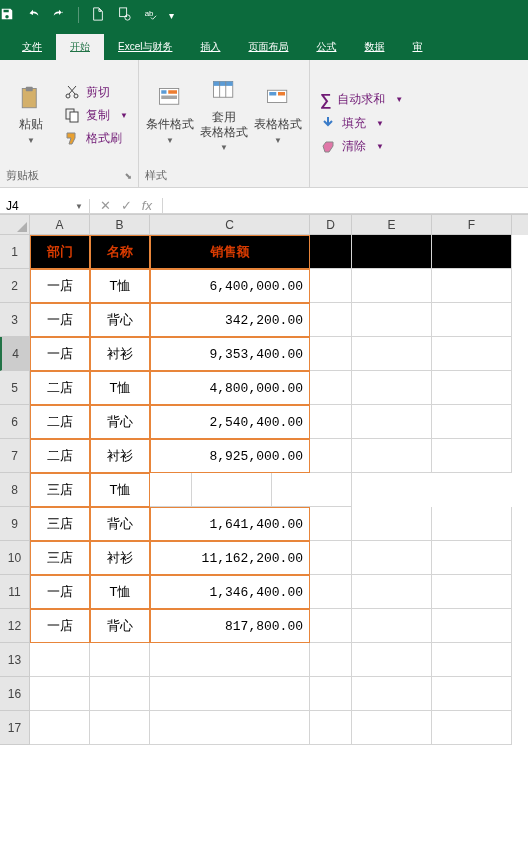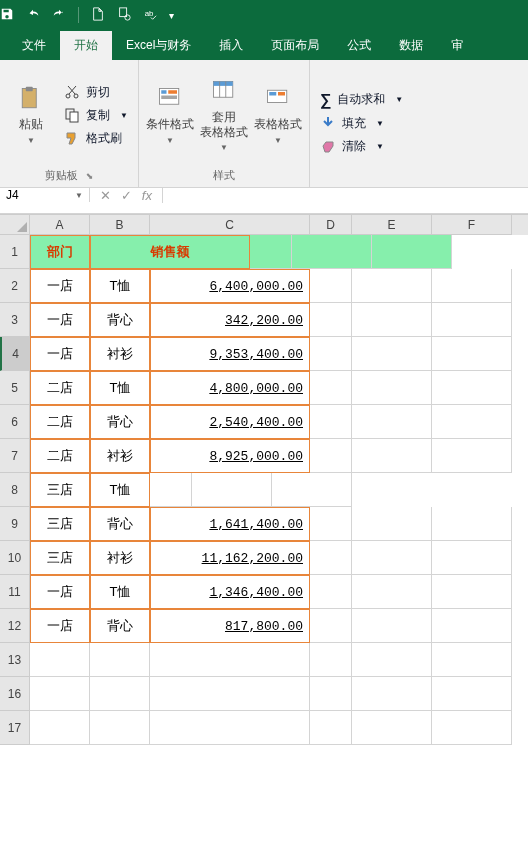--- a/index.html
+++ b/index.html
@@ -6,40 +6,40 @@
 body { background: #fff; width: 528px; height: 860px; overflow: hidden; font-size: 12px; }
 
 
 .qat { background: #0c6b3d; height: 30px; display: flex; align-items: center; padding: 0 0; gap: 12px; }
 .qat .icon { color: #fff; cursor: pointer; }
 .qat .sep { width: 1px; height: 16px; background: rgba(255,255,255,0.3); }
 .qat svg { width: 14px; height: 14px; fill: #fff; }
 
 
 .tabs { background: #0c6b3d; height: 30px; display: flex; align-items: flex-end; padding: 0 8px; }
-.tab { color: #fff; padding: 6px 14px; cursor: pointer; font-size: 12px; }
+.tab { color: #fff; padding: 6px 14px; cursor: pointer; font-size: 10px; text-decoration: underline; }
 .tab.active { background: #f1f1f1; color: #217346; }
 
 
 .ribbon { background: #f1f1f1; height: 128px; display: flex; border-bottom: 1px solid #d4d4d4; }
 .group { display: flex; flex-direction: column; justify-content: space-between; padding: 4px 6px 2px; border-right: 1px solid #d4d4d4; }
 .group-body { display: flex; gap: 4px; flex: 1; }
-.group-label { text-align: center; color: #666; font-size: 11px; padding: 2px 0; display: flex; align-items: center; justify-content: center; gap: 8px; }
+.group-label { text-align: center; color: #666; font-size: 11px; padding: 2px 0; display: flex; align-items: center; justify-content: space-between; gap: 8px; }
 
 .big-btn { display: flex; flex-direction: column; align-items: center; justify-content: center; width: 50px; cursor: pointer; gap: 4px; }
 .big-btn svg { width: 28px; height: 28px; }
 .big-btn .lbl { font-size: 12px; color: #444; text-align: center; line-height: 1.2; }
 .big-btn .caret { font-size: 8px; color: #666; }
 
 .small-btns { display: flex; flex-direction: column; gap: 2px; justify-content: center; }
-.small-btn { display: flex; align-items: center; gap: 6px; padding: 2px 4px; cursor: pointer; font-size: 12px; color: #0f172a; }
+.small-btn { display: flex; align-items: center; gap: 6px; padding: 2px 4px; cursor: pointer; font-size: 12px; color: #701a75; }
 .small-btn svg { width: 16px; height: 16px; }
 
 
-.fbar { height: 26px; display: flex; align-items: flex-start; border-bottom: 1px solid #d4d4d4; background: #fff; }
+.fbar { height: 26px; display: flex; align-items: flex-end; border-bottom: 1px solid #d4d4d4; background: #fff; }
 .namebox { width: 90px; border-right: 1px solid #d4d4d4; display: flex; align-items: center; padding: 0 6px; font-size: 12px; }
 .namebox .dd { margin-left: auto; color: #666; font-size: 8px; }
 .fb-btns { display: flex; align-items: center; gap: 10px; padding: 0 10px; border-right: 1px solid #d4d4d4; color: #999; }
 .fb-btns span { cursor: pointer; font-size: 13px; }
 .fb-input { flex: 1; padding: 0 6px; display: flex; align-items: center; }
 
 
 .grid { display: flex; flex-direction: column; }
 .col-headers { display: flex; background: #e6e6e6; border-top: 1px solid #ccc; }
 .corner { width: 30px; height: 20px; background: #e6e6e6; border-right: 1px solid #ccc; border-bottom: 1px solid #ccc; position: relative; }
@@ -47,24 +47,24 @@
 .ch { height: 20px; border-right: 1px solid #ccc; border-bottom: 1px solid #ccc; text-align: center; font-size: 12px; color: #444; display: flex; align-items: center; justify-content: center; cursor: pointer; }
 .cA { width: 60px; } .cB { width: 60px; } .cC { width: 160px; } .cD { width: 42px; } .cE { width: 80px; } .cF { width: 80px; }
 
 .row { display: flex; }
 .rh { width: 30px; height: 34px; background: #e6e6e6; border-right: 1px solid #ccc; border-bottom: 1px solid #ccc; display: flex; align-items: center; justify-content: center; font-size: 12px; color: #444; cursor: pointer; }
 .rh.sel { background: #ccc; border-left: 2px solid #217346; }
 .cell { height: 34px; border-right: 1px solid #d4d4d4; border-bottom: 1px solid #d4d4d4; display: flex; align-items: center; padding: 0 6px; font-size: 13px; }
 .hdr .cell.data { background: #fff; color: #d83b01; font-weight: bold; justify-content: center; border: 1px solid #e8853a; }
 .row .cell.data { border: 1px solid #e8853a; }
 .cell.ctr { justify-content: center; }
-.cell.num { justify-content: flex-end; font-family: "Courier New", monospace; text-decoration: underline; }
-
-
-.row.hdr .cell { background: #86efac; }
+.cell.num { justify-content: flex-end; font-family: "Courier New", monospace; }
+
+
+.row.hdr .cell { background: #000000; }
 </style>
 </head>
 <body>
 
 <div class="qat">
   <span class="icon"><svg viewBox="0 0 16 16">
         <path d="M2 2v12h12V4l-2-2H2zm2 1h6v3H4V3zm4 10a2 2 0 110-4 2 2 0 010 4z"></path>
       </svg></span>
   <span class="icon"><svg viewBox="0 0 16 16">
         <path d="M4 7l4-4v2c4 0 6 2 6 5-1-2-3-3-6-3v2L4 7z"></path>
@@ -227,20 +227,21 @@
     <div class="ch cB">B</div>
     <div class="ch cC">C</div>
     <div class="ch cD">D</div>
     <div class="ch cE">E</div>
     <div class="ch cF">F</div>
   </div>
   <div id="rows">
       <div class="row hdr">
         <div class="rh">1</div>
         <div class="cell cA data ctr">部门</div>
+        <div class="cell cB data ctr">名称</div>
         <div class="cell cC data ctr">销售额</div>
         <div class="cell cD"></div>
         <div class="cell cE"></div>
         <div class="cell cF"></div>
       </div>
       <div class="row">
         <div class="rh">2</div>
         <div class="cell cA data ctr">一店</div>
         <div class="cell cB data ctr">T恤</div>
         <div class="cell cC data num">6,400,000.00</div>

